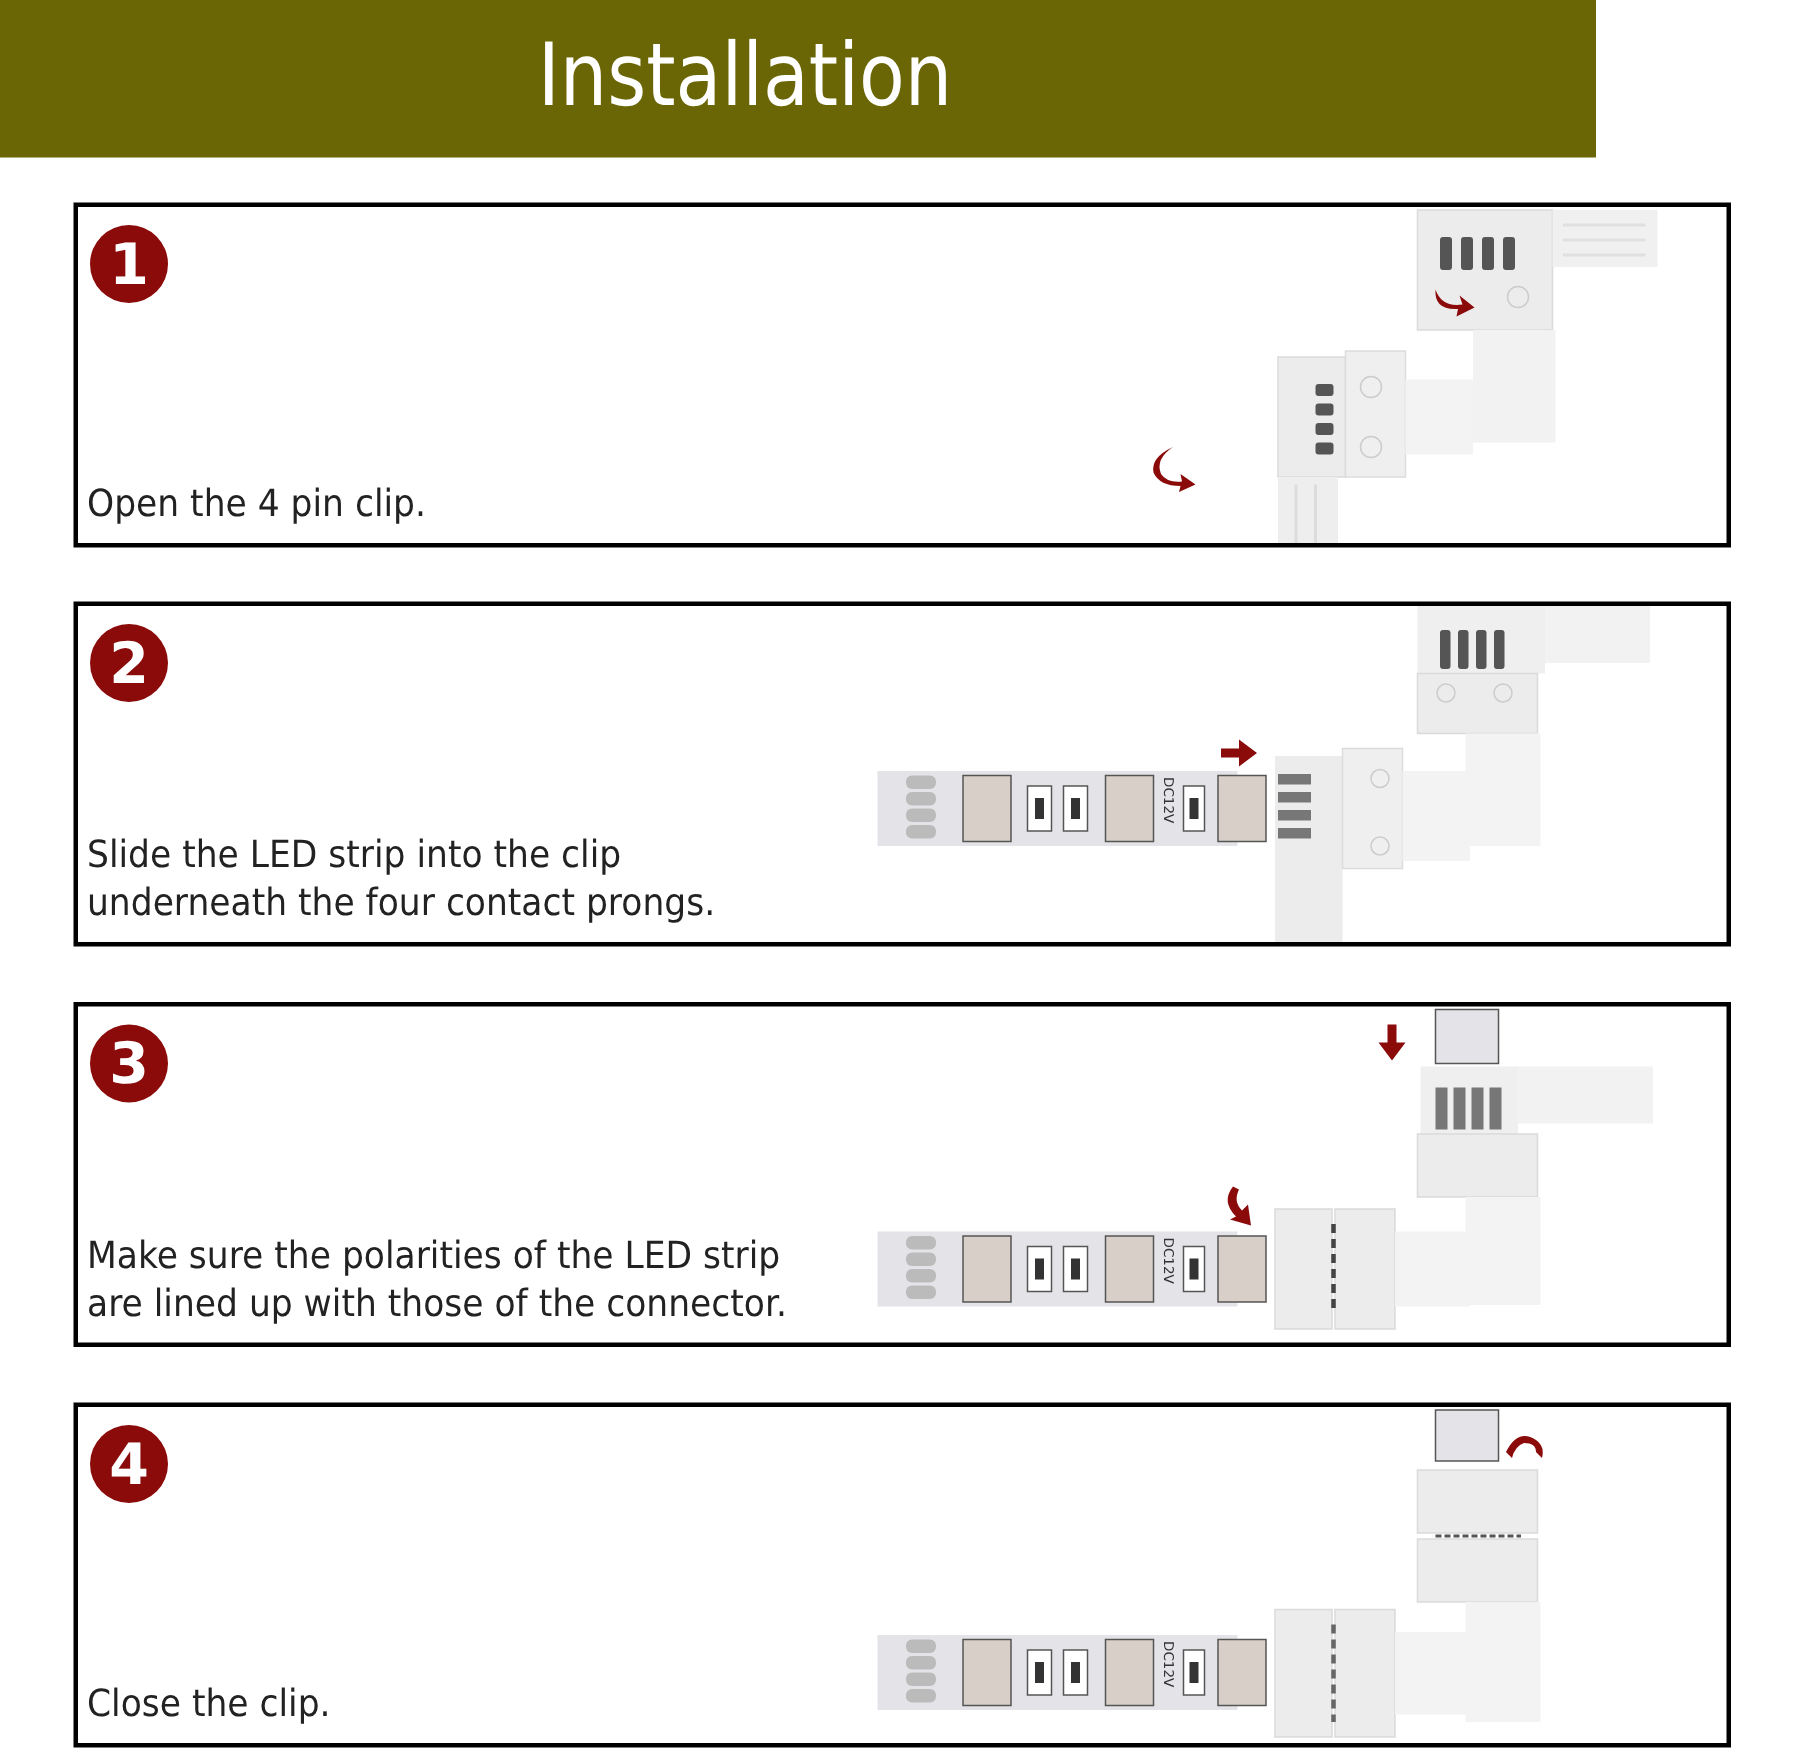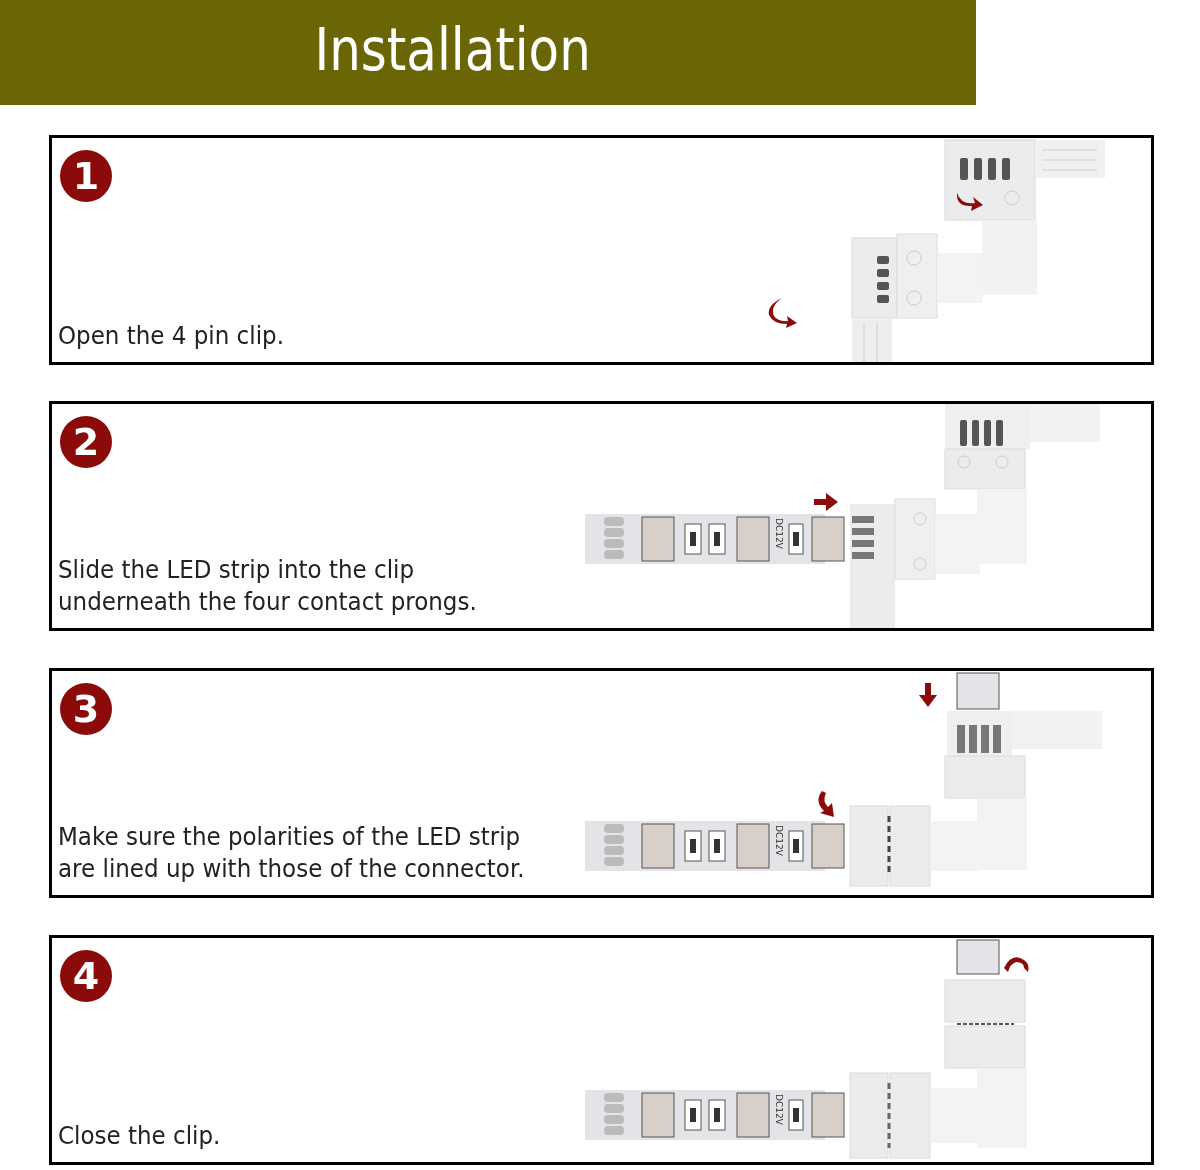--- a/index.html
+++ b/index.html
@@ -1,20 +1,20 @@
 <!DOCTYPE html>
 <html><head>
 <meta charset="utf-8">
 <style>
   * { box-sizing: border-box; margin: 0; padding: 0; }
   html, body { width: 1200px; height: 1170px; background: #ffffff; overflow: hidden; }
   body { font-family: "Liberation Sans", "DejaVu Sans", sans-serif; position: relative; }
 
   .header {
-    position: absolute; left: 0; top: 0; width: 976px; height: 105px;
+    position: absolute; left: 0; top: 0; width: 1064px; height: 105px;
     background: #6b6605;
     display: flex; align-items: center; justify-content: center;
   }
   .header-title {
     color: #ffffff; font-size: 58px; font-weight: 400; letter-spacing: 0px;
     font-family: "DejaVu Sans", sans-serif;
     transform: scaleX(0.86); position: relative; left: -35px; top: -3px;
   }
 
   .step {

